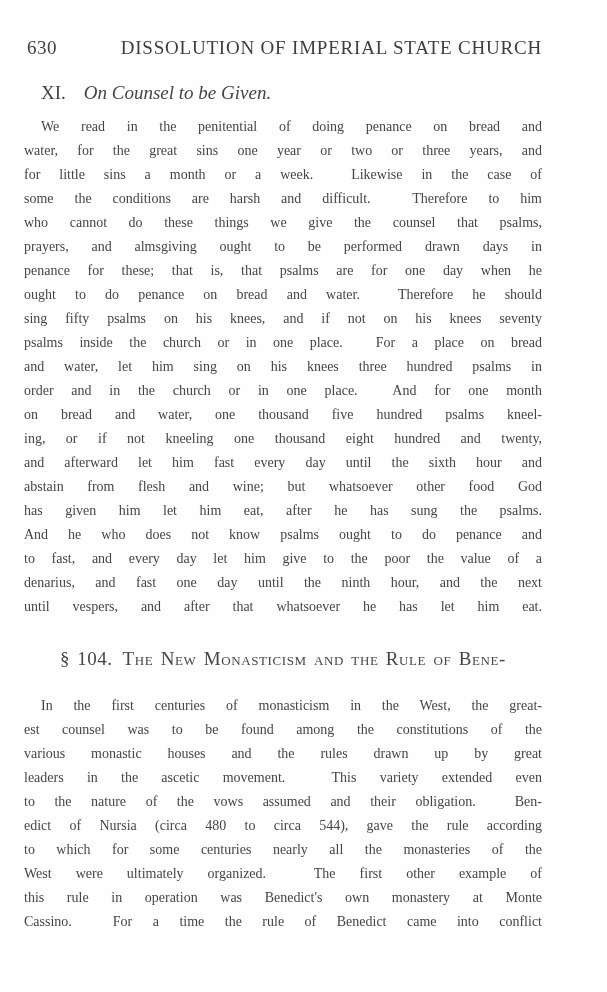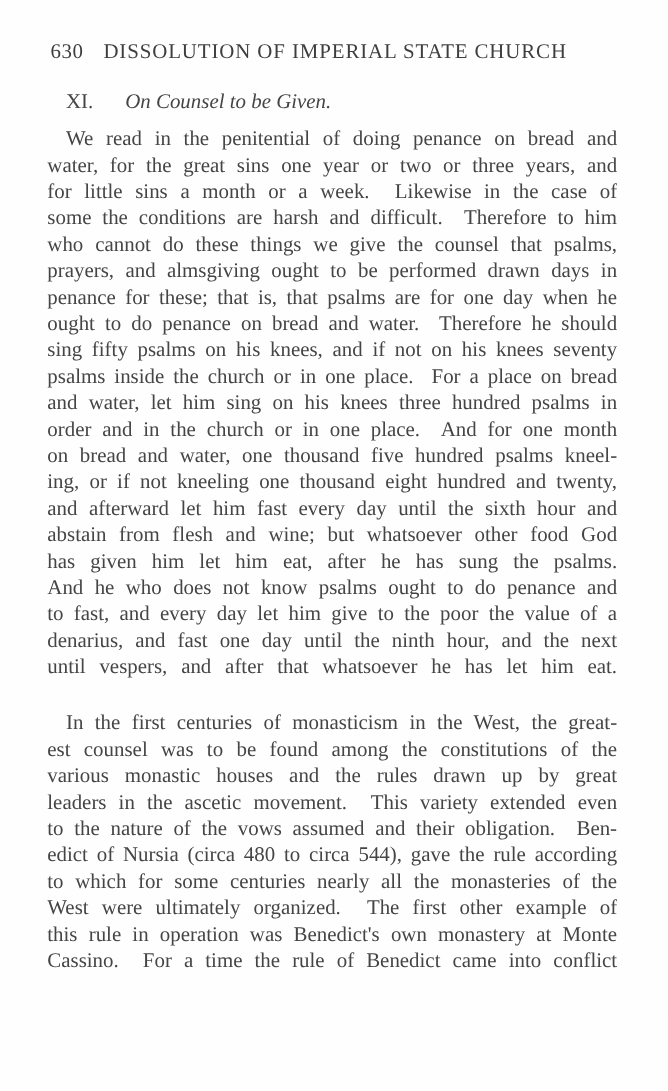--- a/index.html
+++ b/index.html
@@ -11,57 +11,57 @@
     position: relative;
     width: 607px;
     height: 992px;
     background: #fefefe;
     font-family: "Liberation Serif", "DejaVu Serif", serif;
     color: #454545;
     overflow: hidden;
   }
   .content {
     position: absolute;
-    left: 43px;
+    left: 24px;
     top: 36px;
     width: 518px;
   }
   .running-head {
     display: flex;
     align-items: baseline;
     font-size: 19px;
     line-height: 24px;
     letter-spacing: 0.8px;
     color: #3e3e3e;
   }
   .running-head .pageno {
     margin-left: 3px;
     width: 48px;
     letter-spacing: 0.5px;
   }
   .running-head .head-title {
     flex: 1;
-    text-align: left;
+    text-align: right;
     white-space: nowrap;
   }
   .section-xi {
     margin-top: 21px;
     padding-left: 17px;
     font-size: 19px;
     line-height: 24px;
   }
   .section-xi .sec-label {
-    margin-right: 29px;
+    margin-right: 18px;
   }
   .section-xi .sec-title {
     font-style: italic;
     font-family: Liberation Serif, serif;
   }
   .para {
-    font-size: 19px;
+    font-size: 14px;
     line-height: 24px;
   }
   .para-1 { margin-top: 10px; }
   .para-2 { margin-top: 22px; }
   .para .line {
     height: 24px;
     overflow: hidden;
     text-align: justify;
     text-align-last: justify;
     white-space: pre-wrap;
@@ -119,20 +119,23 @@
         <div class="line">and afterward let him fast every day until the sixth hour and</div>
         <div class="line">abstain from flesh and wine; but whatsoever other food God</div>
         <div class="line">has given him let him eat, after he has sung the psalms.</div>
         <div class="line">And he who does not know psalms ought to do penance and</div>
         <div class="line">to fast, and every day let him give to the poor the value of a</div>
         <div class="line">denarius, and fast one day until the ninth hour, and the next</div>
         <div class="line">until vespers, and after that whatsoever he has let him eat.</div>
       </div>
 
     <div class="sec-heading">
+      <div>
+        <span class="sec104-label">§ 104.</span><span>The New Monasticism and the Rule of Bene-</span>
+      </div>
     </div>
 
     <div class="para para-2">
         <div class="line">In the first centuries of monasticism in the West, the great-</div>
         <div class="line">est counsel was to be found among the constitutions of the</div>
         <div class="line">various monastic houses and the rules drawn up by great</div>
         <div class="line">leaders in the ascetic movement.  This variety extended even</div>
         <div class="line">to the nature of the vows assumed and their obligation.  Ben-</div>
         <div class="line">edict of Nursia (circa 480 to circa 544), gave the rule according</div>
         <div class="line">to which for some centuries nearly all the monasteries of the</div>

